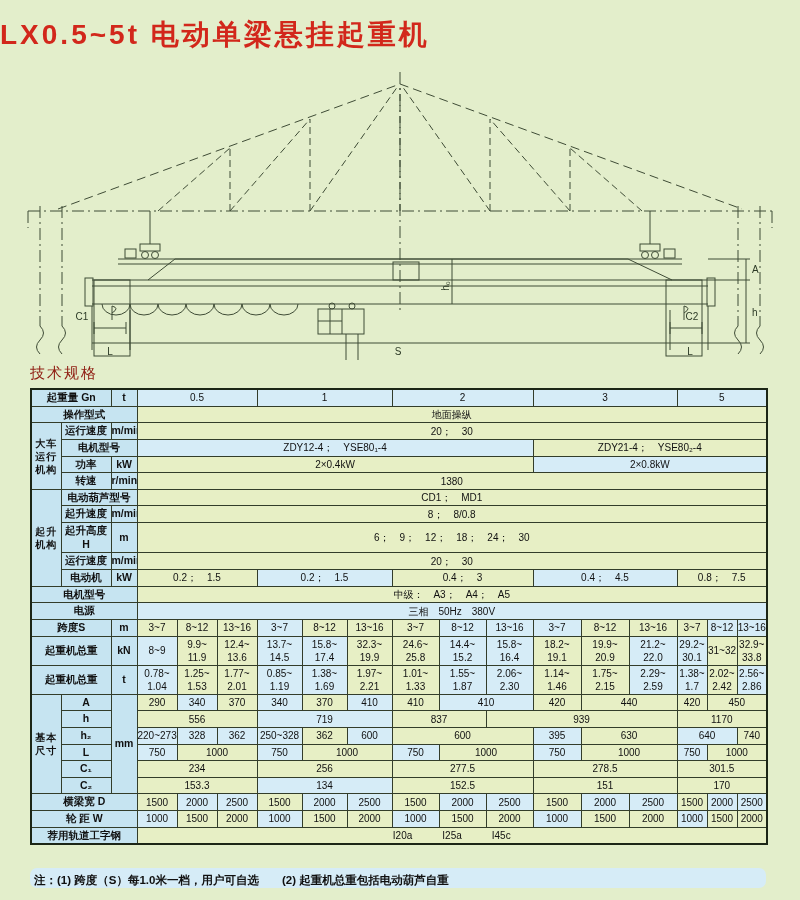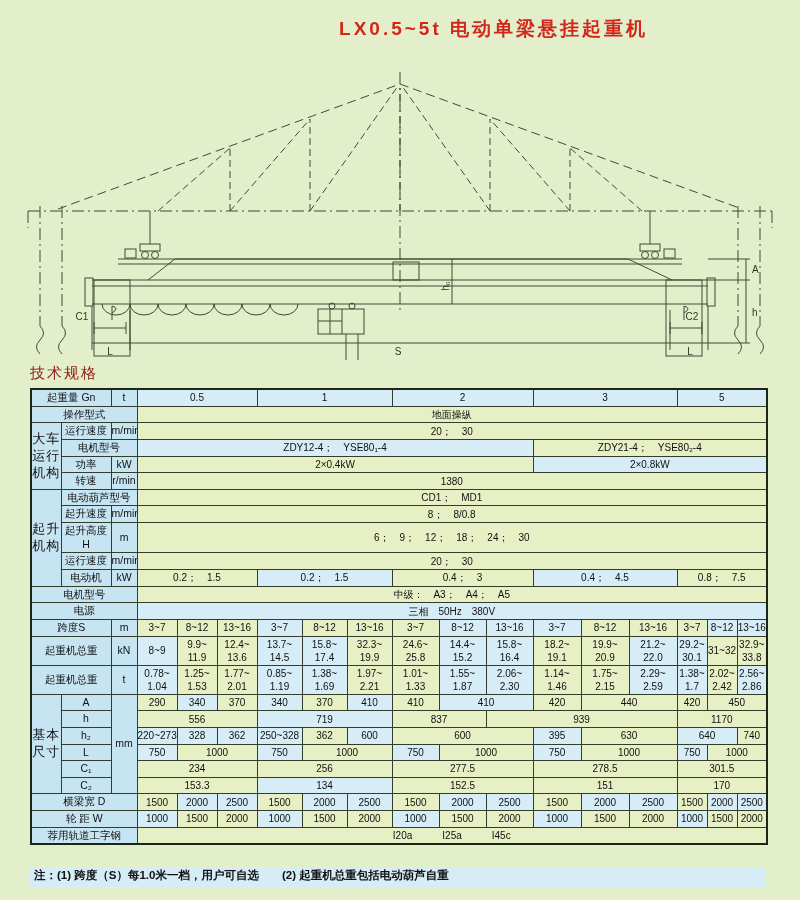--- a/index.html
+++ b/index.html
@@ -3,50 +3,50 @@
 <meta charset="utf-8">
 <style>
   html,body{margin:0;padding:0;}
   body{
     width:800px;height:900px;position:relative;overflow:hidden;
     background:var(--page-bg,#e3eecb);
     font-family:"Liberation Sans","DejaVu Sans",sans-serif;
     color:#111;
   }
   .page-title{
-    position:absolute;left:0;top:16px;width:648px;text-align:right;
-    font-size:19px;font-weight:bold;letter-spacing:3px;
+    position:absolute;left:0;top:16px;width:648px;text-align:left;
+    font-size:28px;font-weight:bold;letter-spacing:3px;
     color:var(--title-red,#d2271b);
   }
   .drawing-wrap{position:absolute;left:0;top:58px;width:800px;height:302px;}
   .section-heading{
     position:absolute;left:30px;top:364px;
     font-size:15px;font-weight:normal;letter-spacing:2px;
     color:var(--heading-red,#8e1b10);
   }
   table.spec{
     position:absolute;left:30px;top:388px;width:736px;
     border-collapse:collapse;table-layout:fixed;
     border:2px solid var(--border-dark,#1c2616);
     font-size:10px;
   }
   table.spec td{
     border:1px solid var(--border,#333d2a);
     text-align:center;vertical-align:middle;
     padding:1px 0;line-height:1.3;white-space:pre-line;
     overflow:hidden;
   }
-  td.c-h{background:var(--cell-label,#c6e4f1);font-weight:normal;font-size:10.5px;}
+  td.c-h{background:var(--cell-label,#c6e4f1);font-weight:bold;font-size:10.5px;}
   td.c-b{background:var(--cell-blue,#d6ecf7);}
   td.c-g{background:var(--cell-green,#e7efc5);}
-  td.vert{letter-spacing:1px;font-size:13px;}
+  td.vert{letter-spacing:1px;font-size:10px;}
   .footnote-band{
     position:absolute;left:30px;top:868px;width:736px;height:20px;
     background:var(--cell-blue,#d6ecf7);
-    display:flex;align-items:flex-start;
+    display:flex;align-items:flex-end;border-radius:7px;
   }
   .footnote{
     font-size:11.5px;font-weight:bold;color:#101010;padding-left:4px;
     white-space:nowrap;
   }
   svg text{font-family:"Liberation Sans","DejaVu Sans",sans-serif;font-size:10px;fill:#2c3a26;}
 </style>
 </head>
 <body style="--page-bg: #e3eecb; --cell-label: #c6e4f1; --cell-blue: #d6ecf7; --cell-green: #e7efc5; --border: #333d2a; --border-dark: #1c2616; --title-red: #d2271b; --heading-red: #8e1b10;">
 

